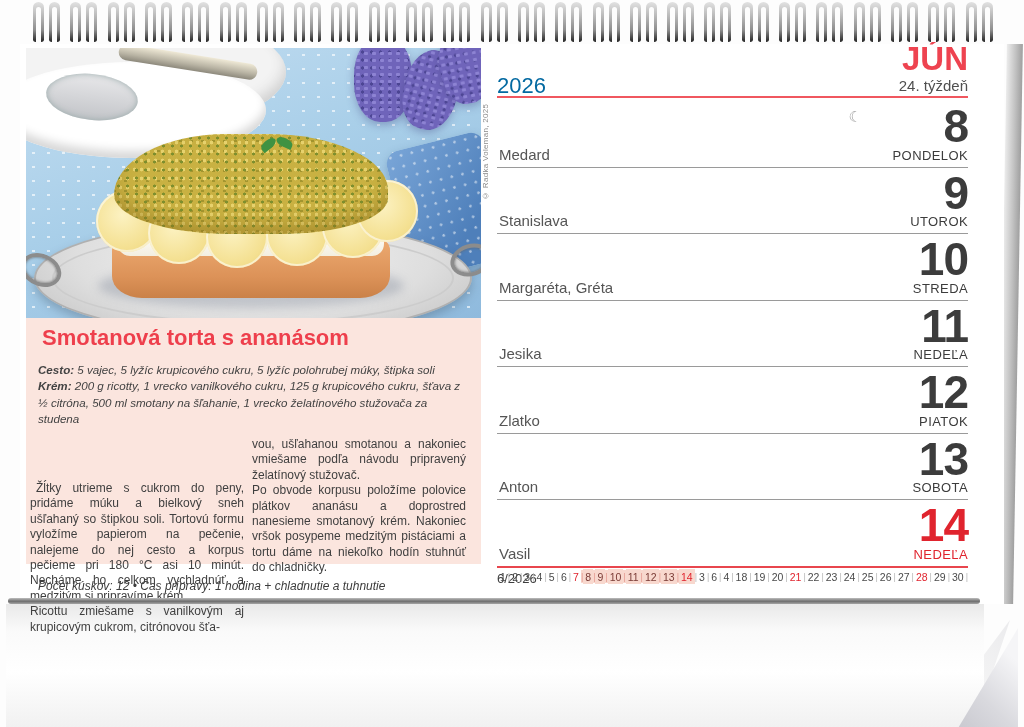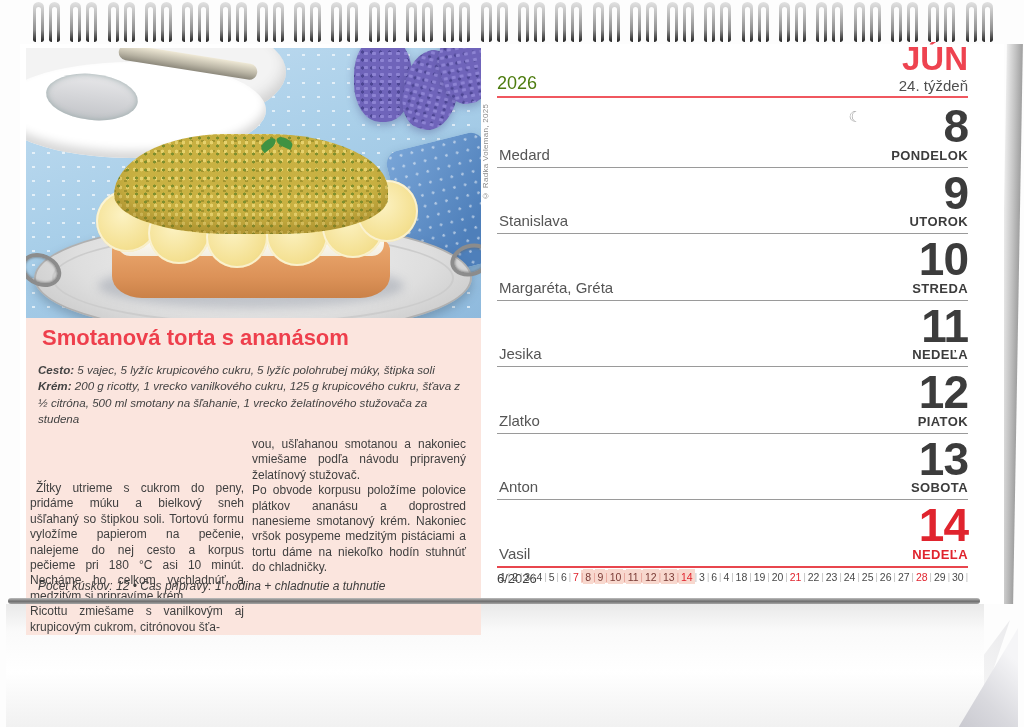--- a/index.html
+++ b/index.html
@@ -81,46 +81,46 @@
                          radial-gradient(#a3952f 1.2px,transparent 1.6px);
         background-size:9px 8px,7px 9px,11px 10px;
         background-position:0 0,3px 4px,6px 2px;
         box-shadow:inset 0 -10px 16px rgba(140,110,30,.45);}
   .ph-mint{position:absolute;width:17px;height:9px;background:#3f9242;border-radius:60% 60% 60% 0;}
   #photo-credit{position:absolute;left:481px;top:50px;height:150px;z-index:12;
         writing-mode:vertical-rl;transform:rotate(180deg);
         font-size:8px;color:#8a8a8a;letter-spacing:.3px;}
 
   
-  #recipe{position:absolute;left:26px;top:318px;width:455px;height:317px;background:#fbe5de;z-index:11;}
+  #recipe{position:absolute;left:26px;top:318px;width:455px;height:246px;background:#fbe5de;z-index:11;}
   #recipe-title{position:absolute;left:16px;top:7px;font-size:22px;font-weight:700;color:#ee3f4c;}
   #ingredients{position:absolute;left:12px;top:44px;width:432px;
         font-size:11.6px;line-height:16.4px;font-style:italic;color:#434343;}
   #ingredients b{font-weight:700;}
   .instr-col{position:absolute;top:119px;width:214px;font-size:12px;line-height:15.4px;
         text-align:justify;color:#3f3f3f;}
   #instr-col1{left:4px;margin-top:44px;}
   #instr-col2{left:226px;}
   .instr-col p{margin:0;}
   #instr-col1 p:first-child{text-indent:6px;}
   #recipe-footer{position:absolute;left:12px;top:261px;width:436px;
         font-size:12px;font-style:italic;color:#3c3c3c;}
   #recipe-footer b{font-weight:400;}
 
   
   #month-title{position:absolute;right:56px;top:42px;font-size:33px;line-height:1;font-weight:700;
         color:#ee4350;z-index:11;}
-  #year-label{position:absolute;left:497px;top:73px;font-size:18px;color:#4d7c0f;z-index:11;}
+  #year-label{position:absolute;left:497px;top:73px;font-size:22px;color:#0369a1;z-index:11;}
   #week-label{position:absolute;right:56px;top:77px;font-size:15px;color:#4f4f4f;z-index:11;}
   #header-rule{position:absolute;left:497px;width:471px;top:96px;height:2px;background:#f0575f;z-index:11;}
 
   .day-row{position:absolute;left:497px;width:471px;height:66.5px;border-bottom:1px solid #9a9a9a;z-index:11;}
   .day-row .num{position:absolute;right:0;top:3px;font-size:46px;font-weight:700;color:#3c3c3c;
         line-height:1;letter-spacing:-1px;}
-  .day-row .wd{position:absolute;right:0;bottom:4px;font-size:13px;font-weight:700;color:#3c3c3c;
+  .day-row .wd{position:absolute;right:0;bottom:4px;font-size:13px;font-weight:400;color:#3c3c3c;
         letter-spacing:.4px;}
   .day-row .nm{position:absolute;left:2px;bottom:4px;font-size:15px;color:#555555;}
   .day-row.sunday{border-bottom:2px solid #e8464e;}
   .day-row.sunday .num,.day-row.sunday .wd{color:#e0242e;}
   .moon{position:absolute;right:106px;top:8px;font-size:15px;color:#a9a9a9;
         font-family:"DejaVu Sans",sans-serif;}
 
   #mini-label{position:absolute;left:497px;top:571px;font-size:13px;color:#3e3e3e;z-index:11;}
   #mini-strip{position:absolute;right:56px;top:569px;display:flex;align-items:center;z-index:11;}
   .mm-num{font-size:10.5px;color:#4a4a4a;padding:1.5px 2px;}

